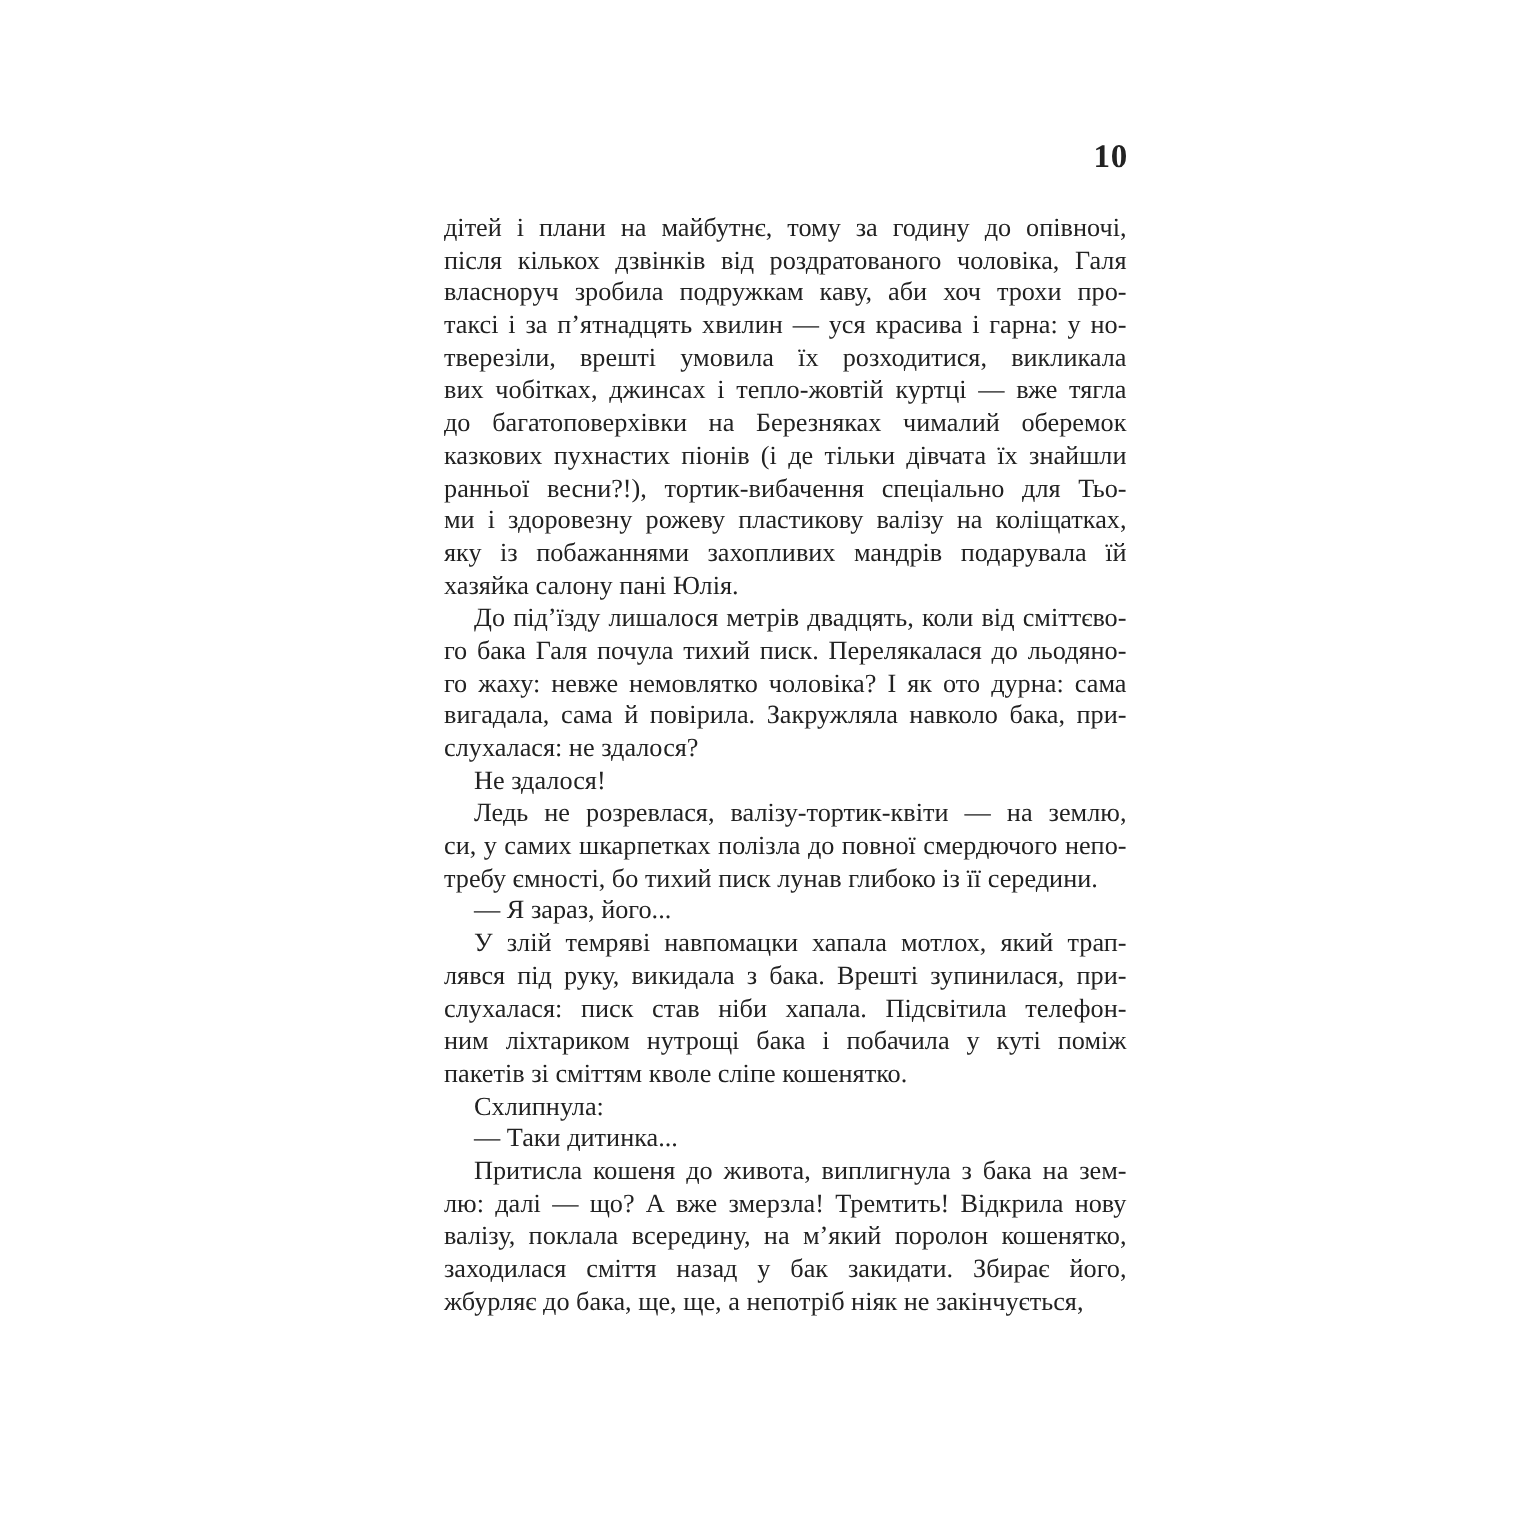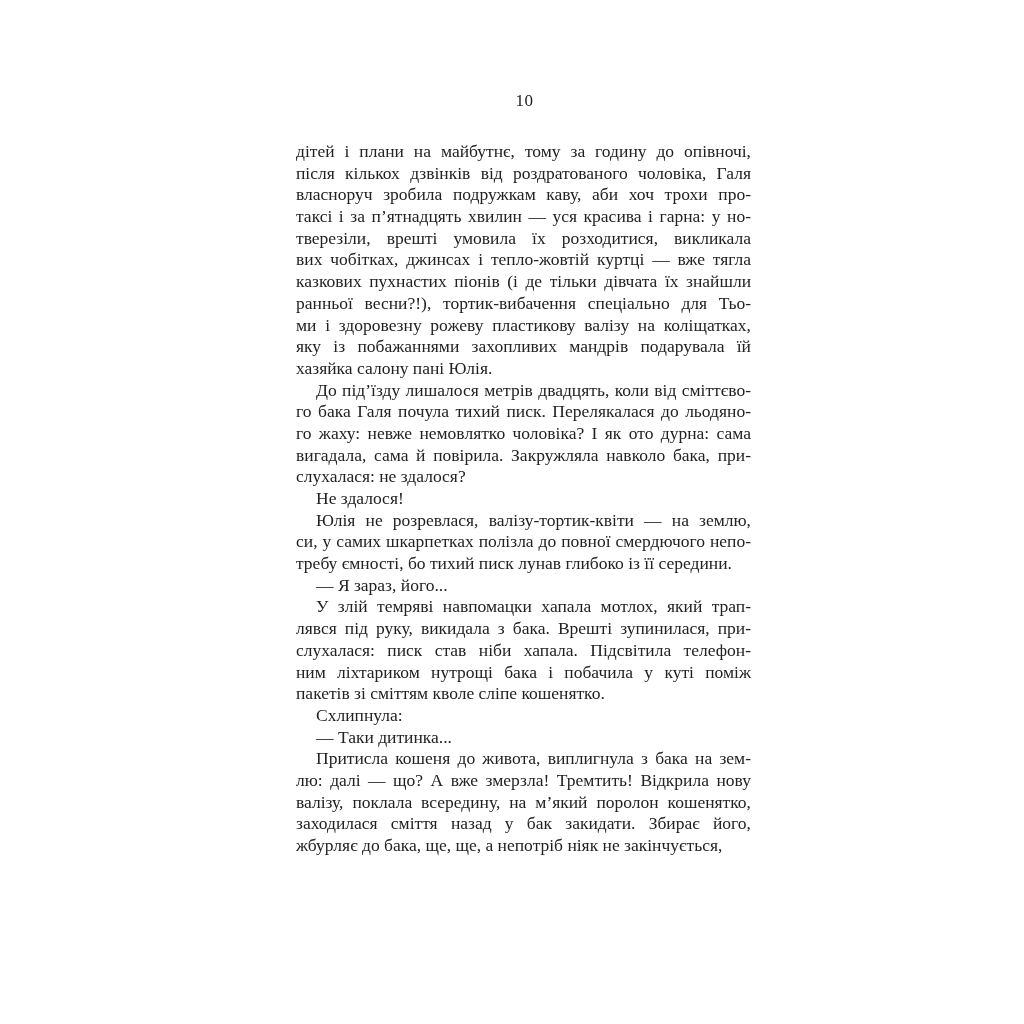--- a/index.html
+++ b/index.html
@@ -19,23 +19,23 @@
     width: 1024px;
     height: 1024px;
     background: var(--bg-color);
     color: var(--text-color);
   }
   .page-number {
     position: absolute;
     top: 91px;
     left: 297px;
     width: 455px;
-    text-align: center;
-    font-size: 17px;
-    font-weight: 400;
+    text-align: right;
+    font-size: 22px;
+    font-weight: 700;
     color: var(--text-color);
     letter-spacing: 0.5px;
   }
   .text-block {
     position: absolute;
     top: 141px;
     left: 296px;
     width: 455px;
     font-size: 17.5px;
     color: var(--text-color);
@@ -58,38 +58,39 @@
 <div class="book-page">
   <div class="page-number">10</div>
   <div class="text-block">
       <div class="para">
         <div class="line">дітей і плани на майбутнє, тому за годину до опівночі,</div>
         <div class="line">після кількох дзвінків від роздратованого чоловіка, Галя</div>
         <div class="line">власноруч зробила подружкам каву, аби хоч трохи про-</div>
         <div class="line">таксі і за п’ятнадцять хвилин — уся красива і гарна: у но-</div>
         <div class="line">тверезіли, врешті умовила їх розходитися, викликала</div>
         <div class="line">вих чобітках, джинсах і тепло-жовтій куртці — вже тягла</div>
+        <div class="line">до багатоповерхівки на Березняках чималий оберемок</div>
         <div class="line">казкових пухнастих піонів (і де тільки дівчата їх знайшли</div>
         <div class="line">ранньої весни?!), тортик-вибачення спеціально для Тьо-</div>
         <div class="line">ми і здоровезну рожеву пластикову валізу на коліщатках,</div>
         <div class="line">яку із побажаннями захопливих мандрів подарувала їй</div>
         <div class="line final">хазяйка салону пані Юлія.</div>
       </div>
       <div class="para">
         <div class="line indent">До під’їзду лишалося метрів двадцять, коли від сміттєво-</div>
         <div class="line">го бака Галя почула тихий писк. Перелякалася до льодяно-</div>
         <div class="line">го жаху: невже немовлятко чоловіка? І як ото дурна: сама</div>
         <div class="line">вигадала, сама й повірила. Закружляла навколо бака, при-</div>
         <div class="line final">слухалася: не здалося?</div>
       </div>
       <div class="para">
         <div class="line indent final">Не здалося!</div>
       </div>
       <div class="para">
-        <div class="line indent">Юлія не розревлася, валізу-тортик-квіти — на землю,</div>
+        <div class="line indent">Ледь не розревлася, валізу-тортик-квіти — на землю,</div>
         <div class="line">си, у самих шкарпетках полізла до повної смердючого непо-</div>
         <div class="line final">требу ємності, бо тихий писк лунав глибоко із її середини.</div>
       </div>
       <div class="para">
         <div class="line indent final">— Я зараз, його...</div>
       </div>
       <div class="para">
         <div class="line indent">У злій темряві навпомацки хапала мотлох, який трап-</div>
         <div class="line">лявся під руку, викидала з бака. Врешті зупинилася, при-</div>
         <div class="line">слухалася: писк став ніби хапала. Підсвітила телефон-</div>

